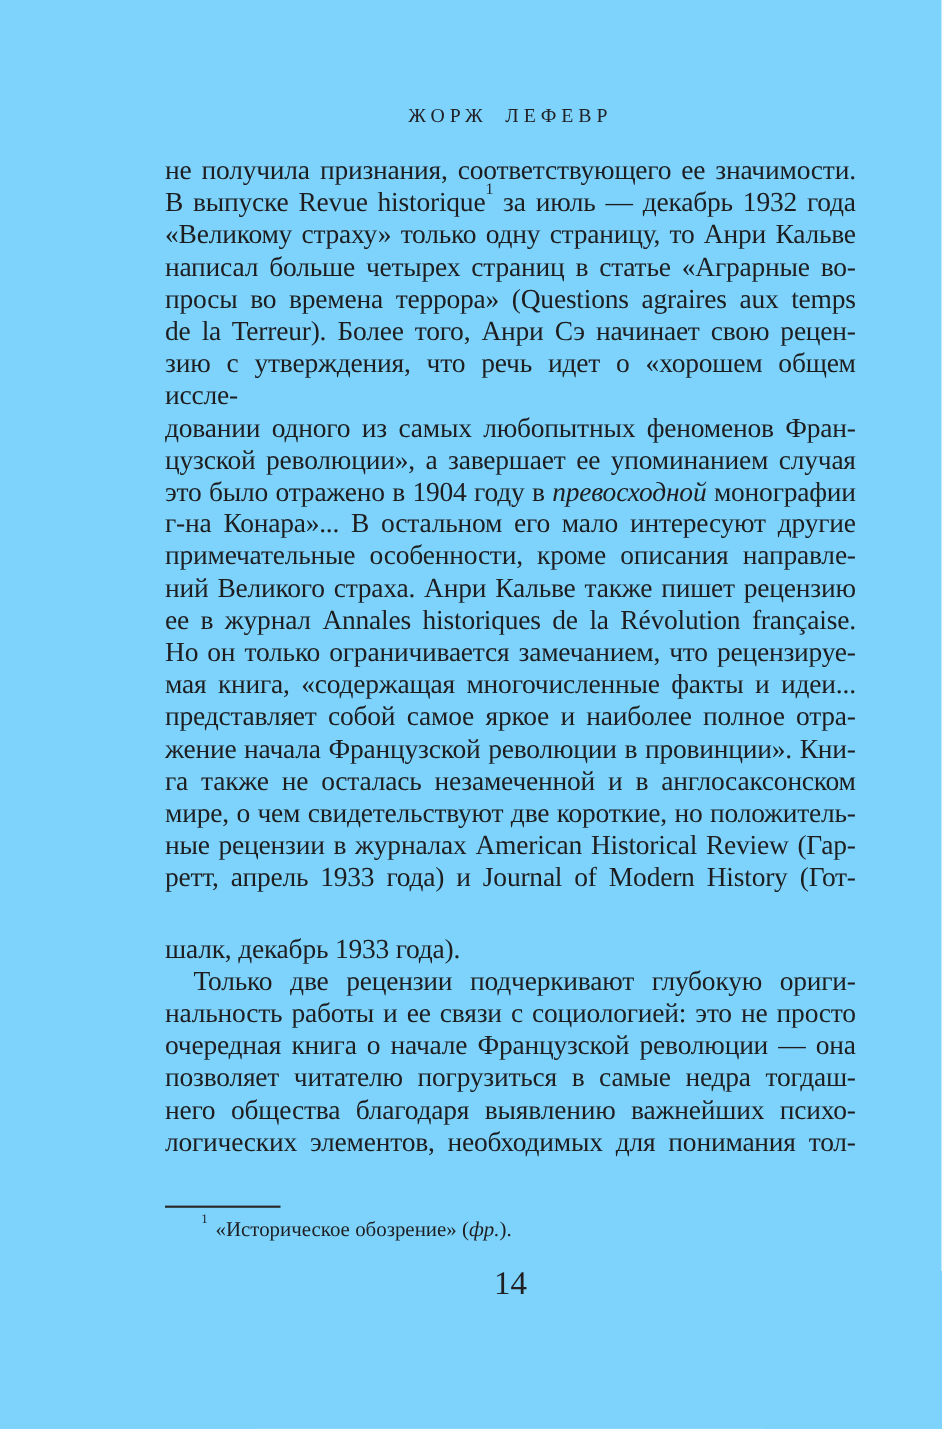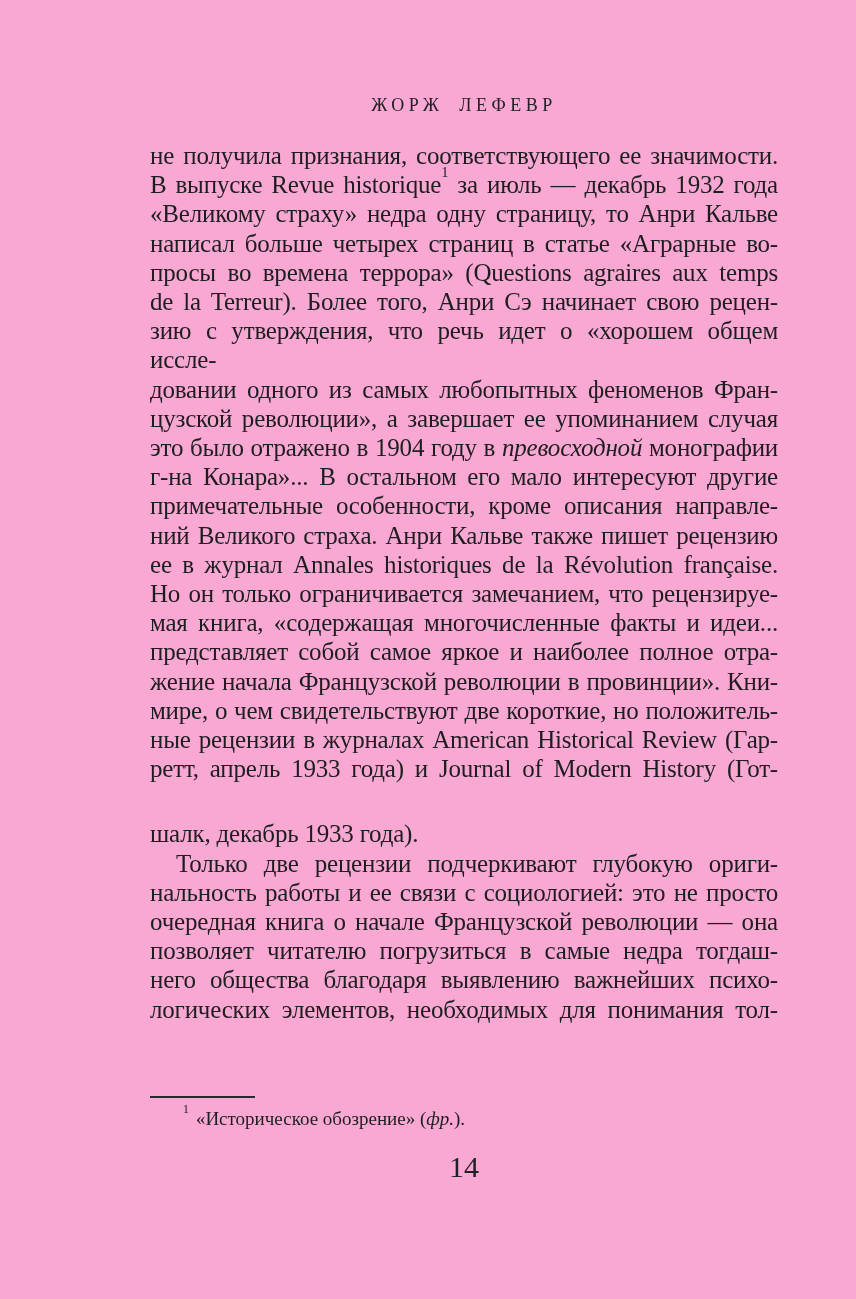--- a/index.html
+++ b/index.html
@@ -4,21 +4,21 @@
 <style>
   html, body {
     margin: 0;
     padding: 0;
     background: #ffffff;
   }
   .page {
     position: relative;
     width: 856px;
     height: 1299px;
-    background: #f9a8d4;
+    background: #7dd3fc;
     font-family: "Liberation Serif", "DejaVu Serif", serif;
     color: #1e1e20;
     overflow: hidden;
   }
   .running-header {
     position: absolute;
     left: 150px;
     top: 95px;
     width: 628px;
     text-align: center;
@@ -95,36 +95,37 @@
 </style>
 </head>
 <body>
 
 <div class="page">
   <div class="running-header">ЖОРЖ ЛЕФЕВР</div>
 
   <div class="text-block">
       <div class="line"><span>не получила признания, соответствующего ее значимости.</span></div>
       <div class="line"><span>В выпуске Revue historique</span><sup class="fnref">1</sup><span> за июль — декабрь 1932 года</span></div>
-      <div class="line"><span>«Великому страху» недра одну страницу, то Анри Кальве</span></div>
+      <div class="line"><span>«Великому страху» только одну страницу, то Анри Кальве</span></div>
       <div class="line"><span>написал больше четырех страниц в статье «Аграрные во-</span></div>
       <div class="line"><span>просы во времена террора» (Questions agraires aux temps</span></div>
       <div class="line"><span>de la Terreur). Более того, Анри Сэ начинает свою рецен-</span></div>
       <div class="line"><span>зию с утверждения, что речь идет о «хорошем общем иссле-</span></div>
       <div class="line"><span>довании одного из самых любопытных феноменов Фран-</span></div>
       <div class="line"><span>цузской революции», а завершает ее упоминанием случая</span></div>
       <div class="line"><span>это было отражено в 1904 году в </span><i>превосходной</i><span> монографии</span></div>
       <div class="line"><span>г-на Конара»... В остальном его мало интересуют другие</span></div>
       <div class="line"><span>примечательные особенности, кроме описания направле-</span></div>
       <div class="line"><span>ний Великого страха. Анри Кальве также пишет рецензию</span></div>
       <div class="line"><span>ее в журнал Annales historiques de la Révolution française.</span></div>
       <div class="line"><span>Но он только ограничивается замечанием, что рецензируе-</span></div>
       <div class="line"><span>мая книга, «содержащая многочисленные факты и идеи...</span></div>
       <div class="line"><span>представляет собой самое яркое и наиболее полное отра-</span></div>
       <div class="line"><span>жение начала Французской революции в провинции». Кни-</span></div>
+      <div class="line"><span>га также не осталась незамеченной и в англосаксонском</span></div>
       <div class="line"><span>мире, о чем свидетельствуют две короткие, но положитель-</span></div>
       <div class="line"><span>ные рецензии в журналах American Historical Review (Гар-</span></div>
       <div class="line"><span>ретт, апрель 1933 года) и Journal of Modern History (Гот-</span></div>
       <div class="line para-end"><span>шалк, декабрь 1933 года).</span></div>
       <div class="line indented"><span>Только две рецензии подчеркивают глубокую ориги-</span></div>
       <div class="line"><span>нальность работы и ее связи с социологией: это не просто</span></div>
       <div class="line"><span>очередная книга о начале Французской революции — она</span></div>
       <div class="line"><span>позволяет читателю погрузиться в самые недра тогдаш-</span></div>
       <div class="line"><span>него общества благодаря выявлению важнейших психо-</span></div>
       <div class="line"><span>логических элементов, необходимых для понимания тол-</span></div>

